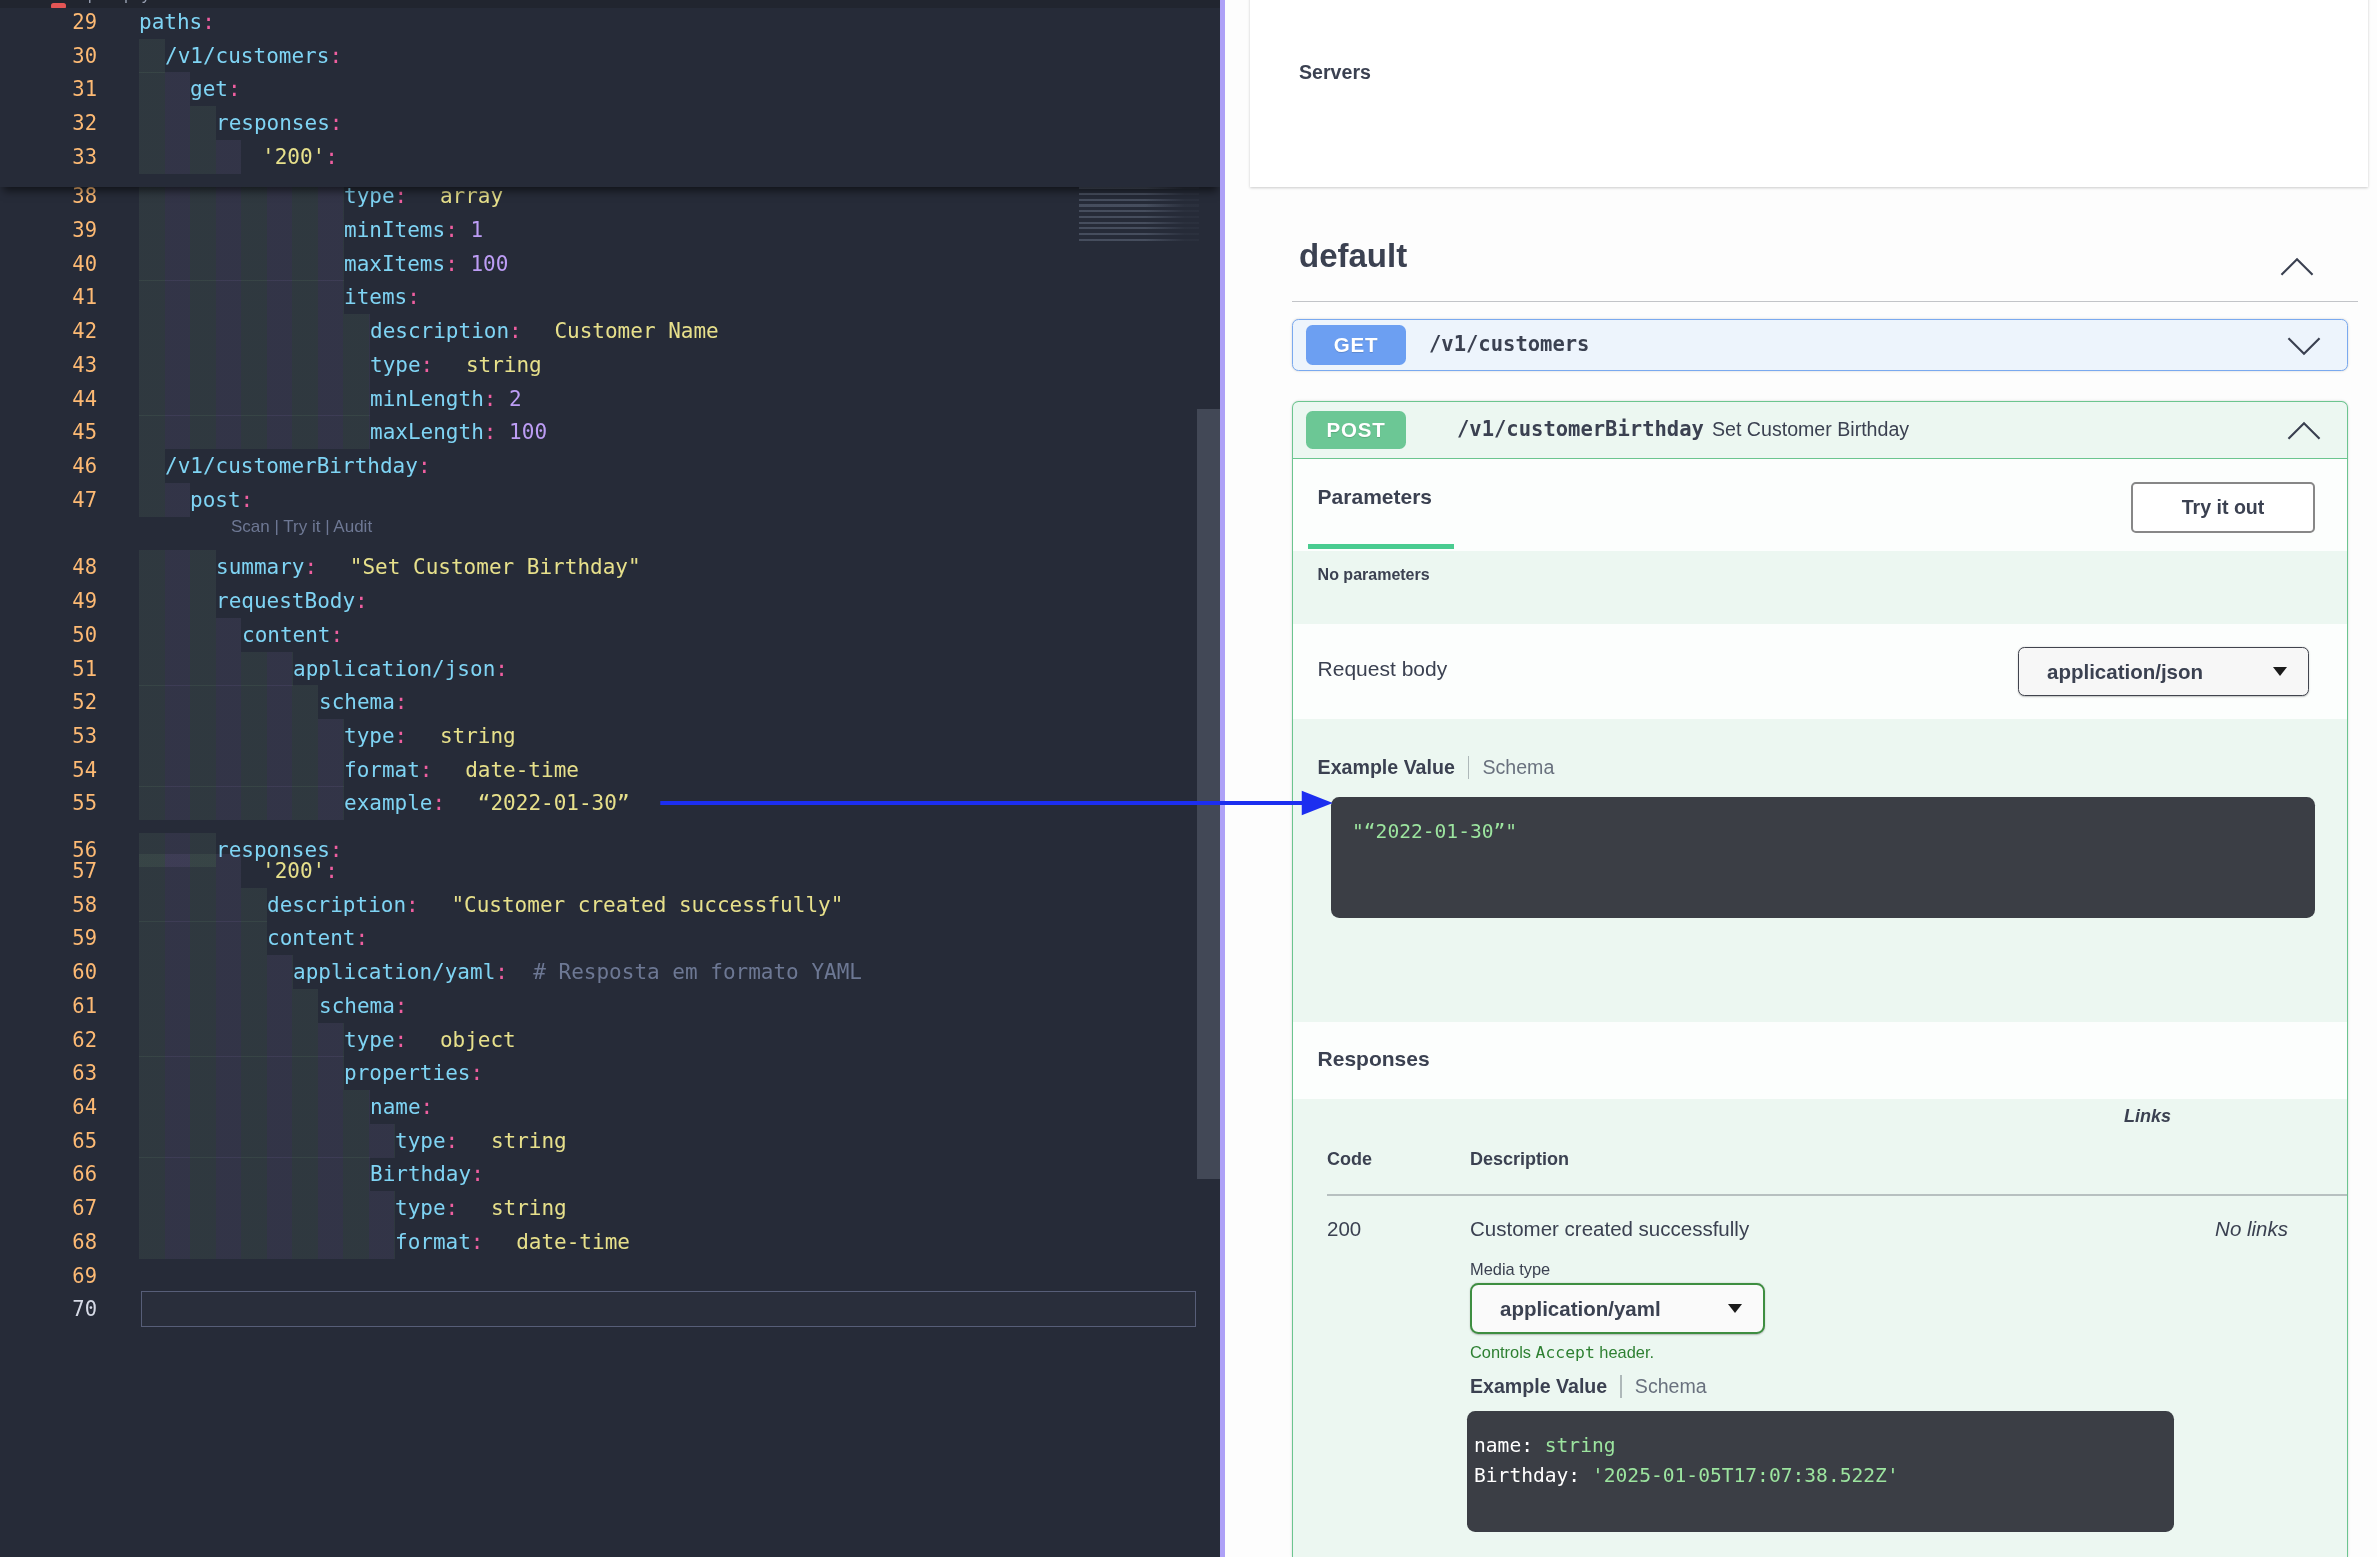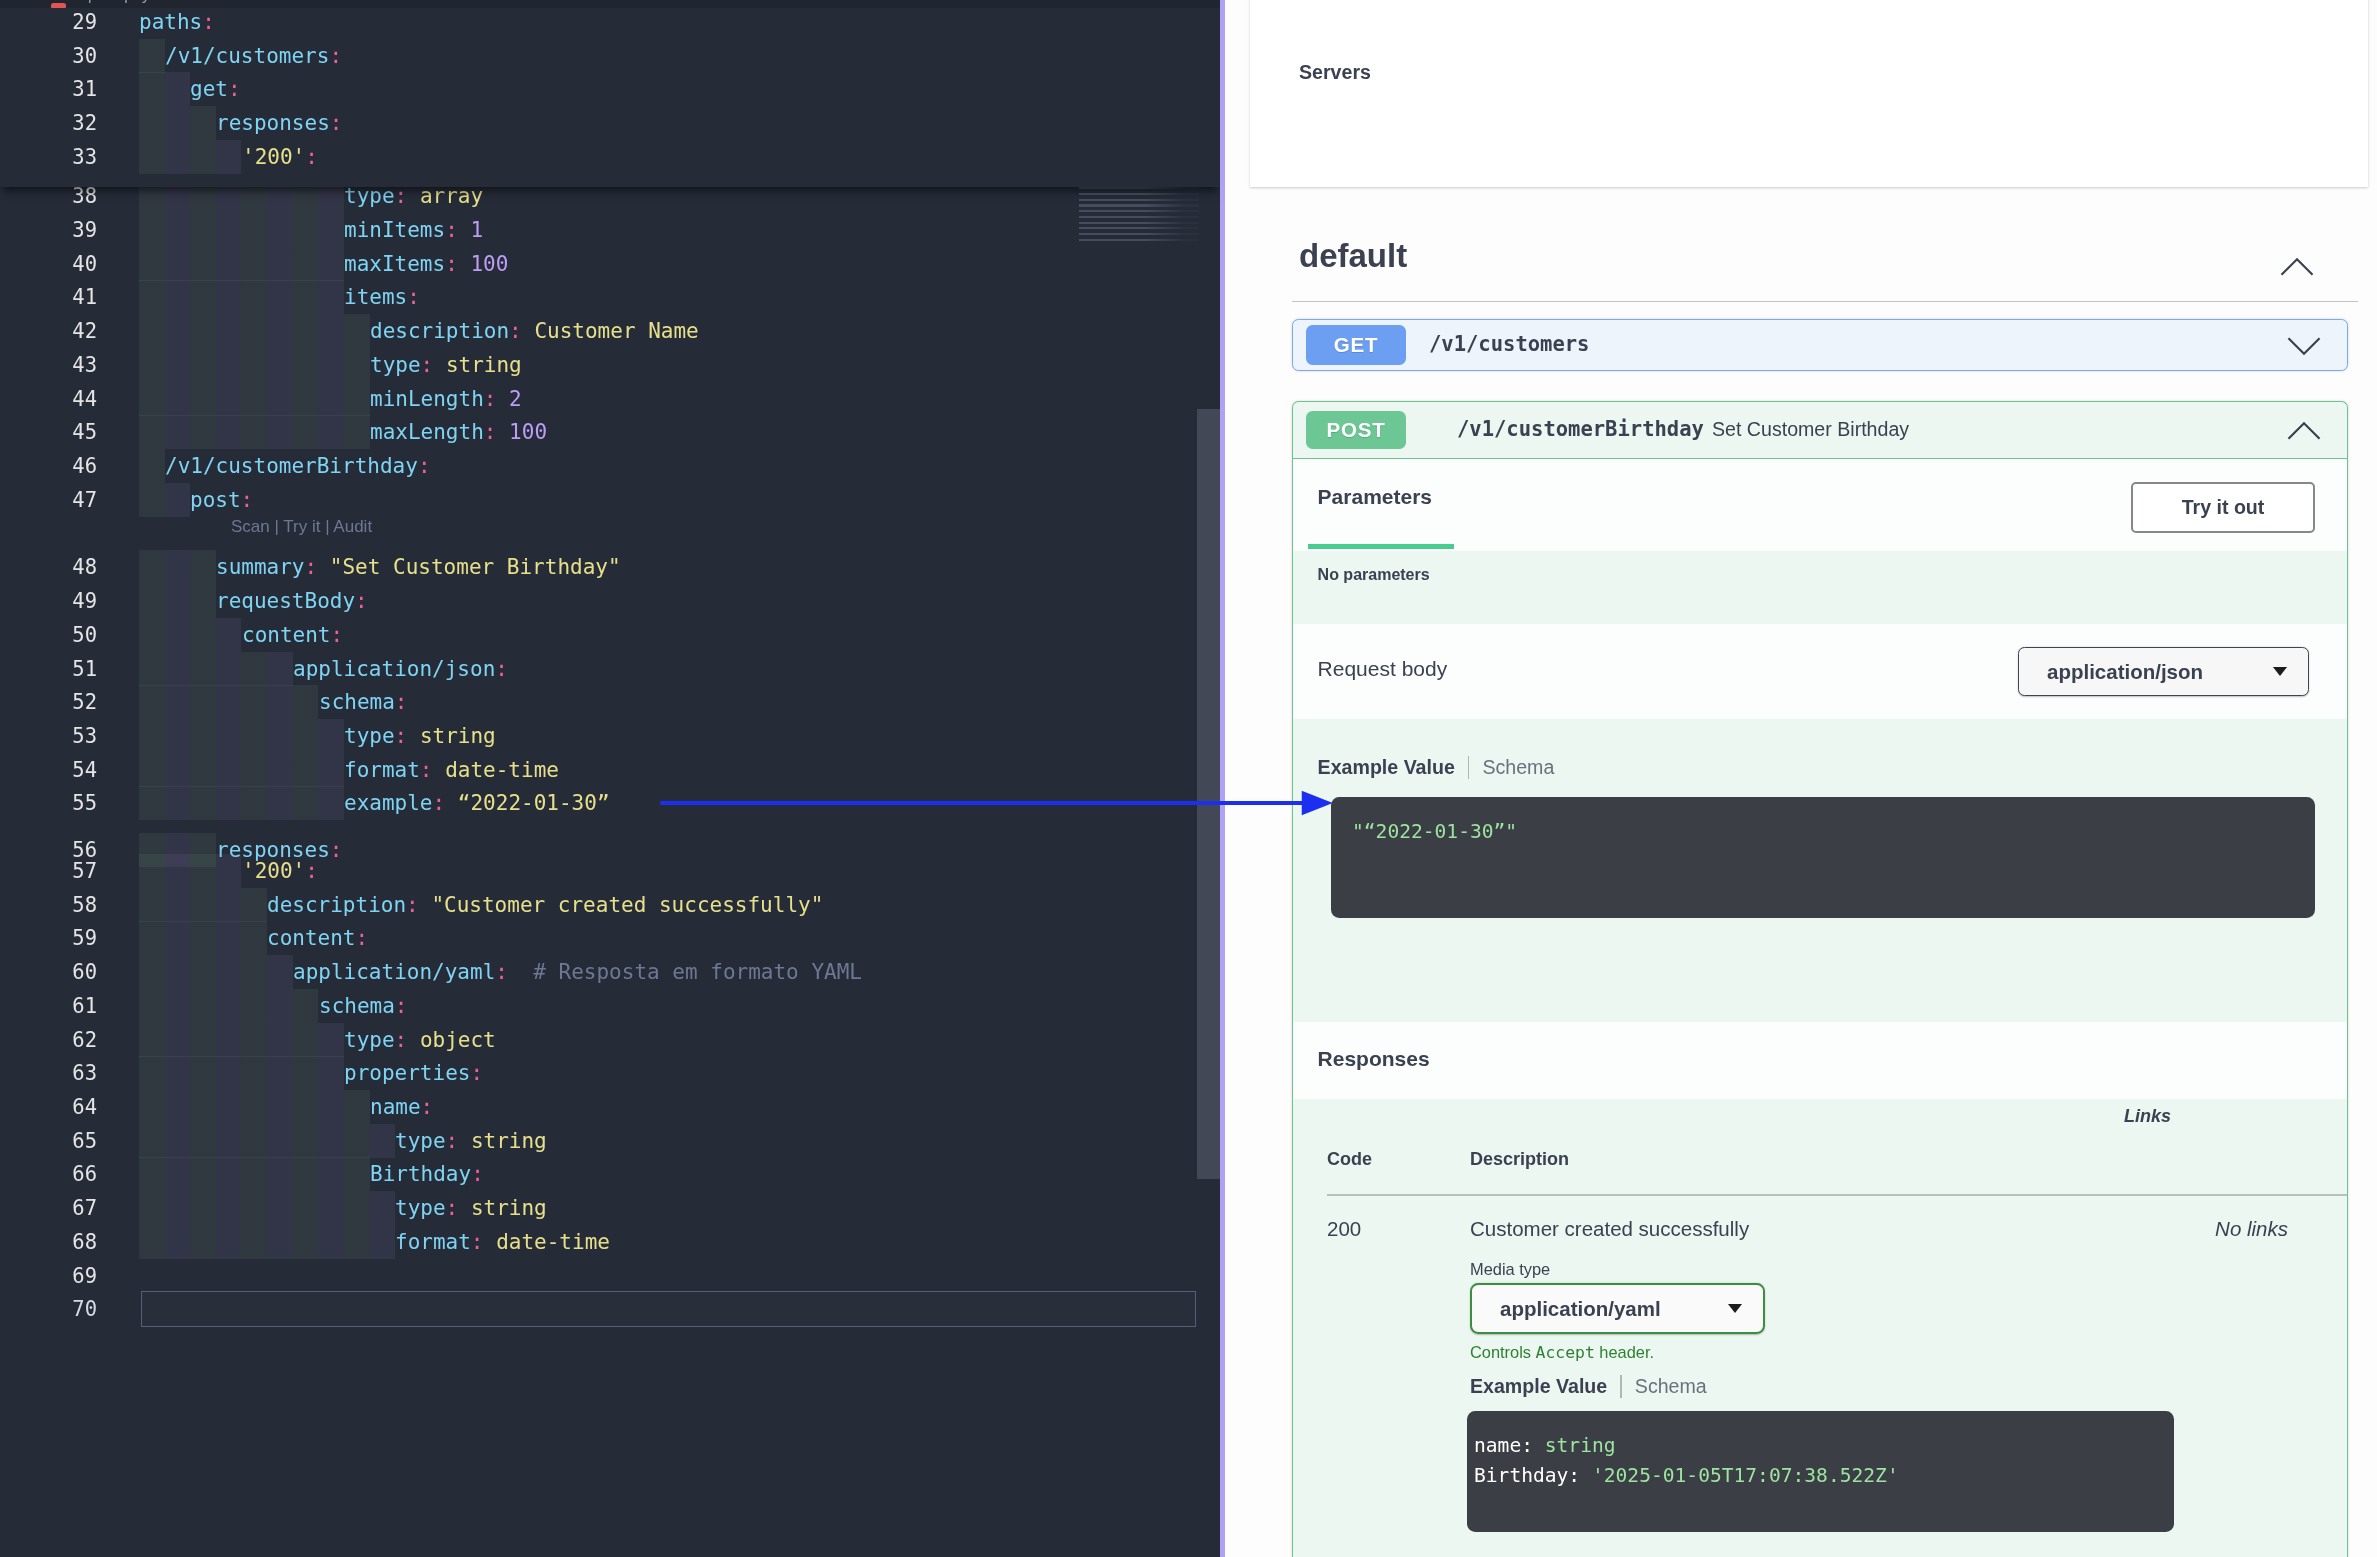--- a/index.html
+++ b/index.html
@@ -5,26 +5,26 @@
   html,body{margin:0;padding:0;background:#fff;}
   #app{position:relative;width:2377px;height:1557px;overflow:hidden;font-family:"Liberation Sans",sans-serif;}
 
   
   #editor{position:absolute;left:0;top:0;width:1220px;height:1557px;background:#262b38;overflow:hidden;}
   #tabstrip{position:absolute;left:0;top:0;width:100%;height:8.2px;background:#21252f;overflow:hidden;z-index:6;}
   #tab-file-icon{position:absolute;left:51px;top:2.5px;width:14.7px;height:6.5px;border-radius:2.5px;background:#e35555;}
   #tab-file-label{position:absolute;left:79px;top:-14px;font-size:15.6px;color:#99a1b3;letter-spacing:0.4px;}
   .cl{position:absolute;left:0;height:34px;line-height:34px;white-space:pre;
       font-family:"DejaVu Sans Mono",monospace;font-size:21px;}
-  .ln{position:absolute;left:0;top:0;width:97px;text-align:right;color:#e5e5e5;font-size:20.5px;}
+  .ln{position:absolute;left:0;top:0;width:97px;text-align:right;color:#fdba74;font-size:20.5px;}
   .ln.cur{color:#d6dae6;}
   .ind{position:absolute;top:0;height:34px;
        background:repeating-linear-gradient(90deg,rgba(128,175,128,.10) 0 26px,rgba(160,135,205,.10) 26px 51px);}
   .lt{position:absolute;top:0;}
-  .t-k{color:#7fd4f4;} .t-c{color:#ef5fa0;} .t-s{color:#e7e08b;}
+  .t-k{color:#7fd4f4;} .t-c{color:#ef5fa0;} .t-s{color:#e7e08b;padding-left:20px;}
   .t-n{color:#bd9df5;} .t-m{color:#6d7894;}
   #codelens{position:absolute;left:231px;top:517px;font-size:17px;color:#6e7894;font-family:"Liberation Sans",sans-serif;}
   #curline-box{position:absolute;left:141px;top:1291px;width:1053px;height:34px;border:1.6px solid #575e78;background:rgba(255,255,255,.015);}
   #sticky{position:absolute;left:0;top:0;width:100%;height:187px;background:#262b38;z-index:5;
           box-shadow:0 6.5px 8.2px -2.5px rgba(0,0,0,.55);}
   #minimap{position:absolute;left:1079px;top:4.9px;width:120px;height:239px;
     background-image:
       linear-gradient(90deg,rgba(38,43,56,0) 0 55%,rgba(38,43,56,.85) 88%),
       repeating-linear-gradient(180deg,rgba(165,180,205,.25) 0 2px,rgba(0,0,0,0) 2px 5.7px);}
   #minimap-error-line{position:absolute;left:0;top:18px;width:100%;height:4.1px;background:#a93a40;}

